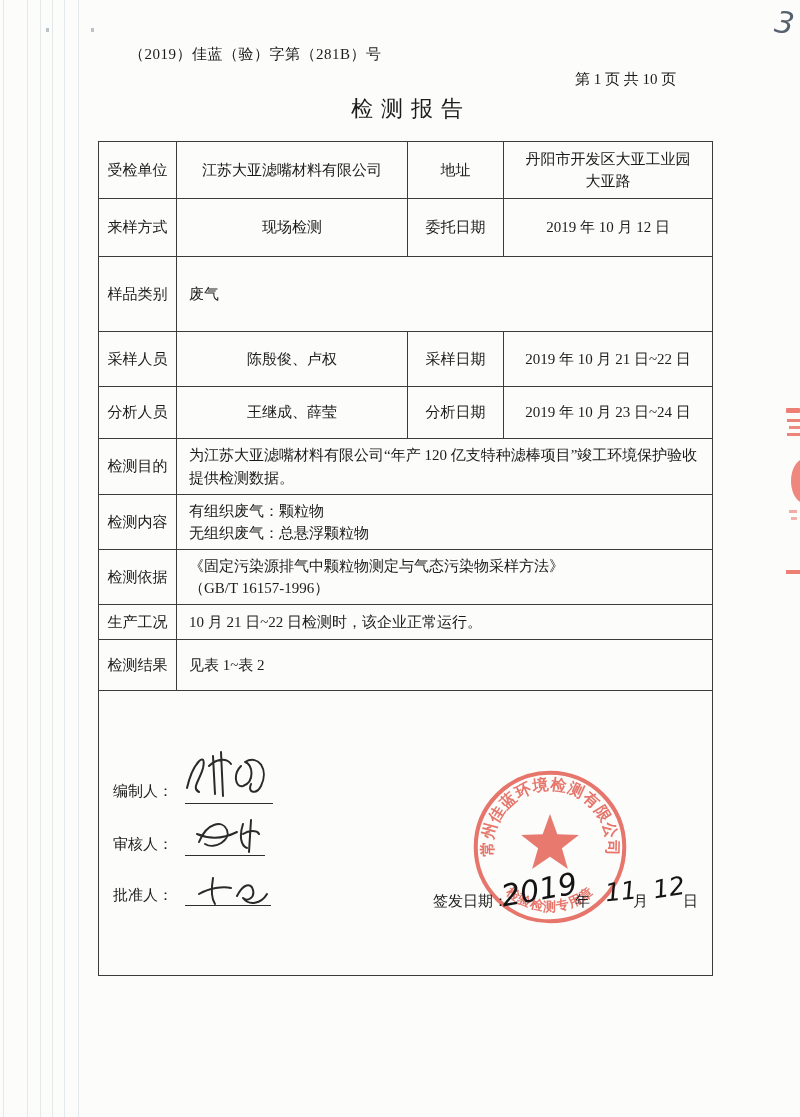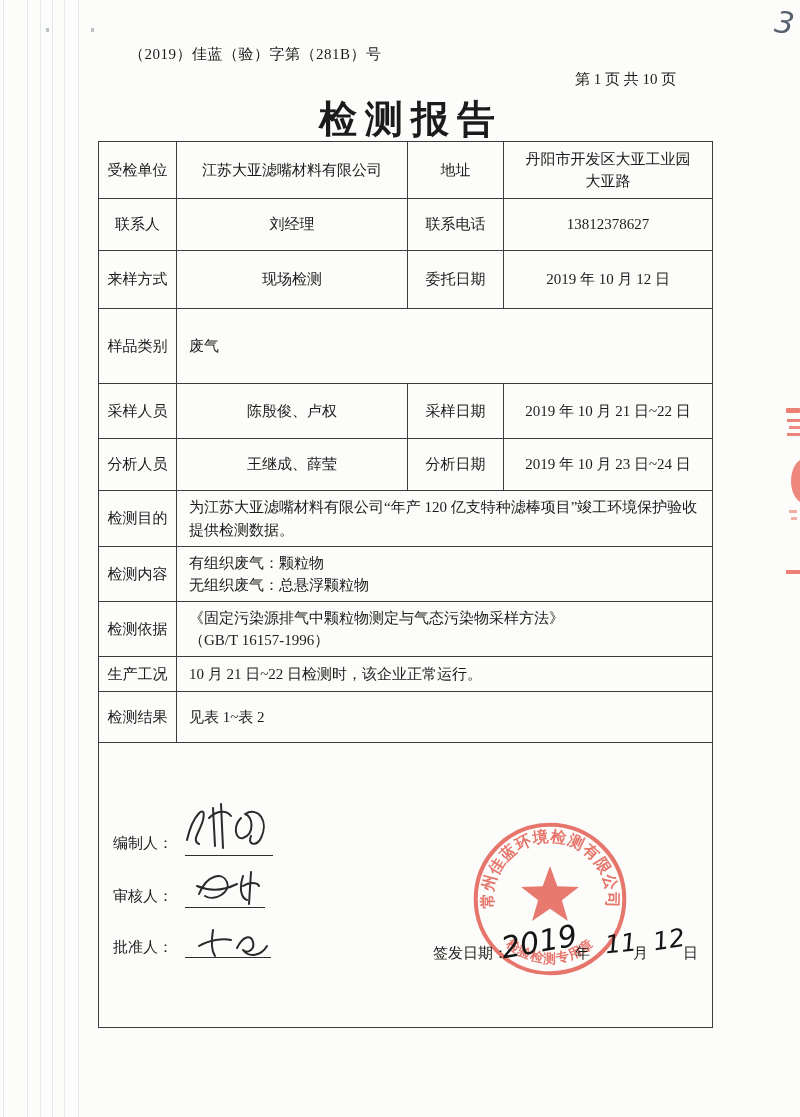--- a/index.html
+++ b/index.html
@@ -15,21 +15,21 @@
   .corner-mark{
     position:absolute;left:775px;top:8px;
     font-family:"DejaVu Sans",sans-serif;font-style:italic;
     font-size:30px;color:#57626e;transform:rotate(9deg);line-height:1;
   }
   
   .hdr-left{position:absolute;left:129px;top:45px;font-size:15px;letter-spacing:.5px;}
   .hdr-right{position:absolute;left:575px;top:45px;font-size:15px;margin-top:25px;}
   .title{
     position:absolute;left:0;right:0;top:94px;text-align:center;
-    font-size:38px;font-weight:700;letter-spacing:8px;text-indent:22px;
+    font-size:22px;font-weight:400;letter-spacing:8px;text-indent:22px;
   }
   
   table.info{
     position:absolute;left:98px;top:141px;width:614px;
     border-collapse:collapse;table-layout:fixed;font-size:15px;
   }
   table.info td{border:1px solid #3c3c3c;vertical-align:middle;line-height:1.5;}
   td.lbl{text-align:center;}
   td.vc{text-align:center;}
   td.vl{text-align:left;padding:0 12px;}
@@ -81,26 +81,20 @@
         <col style="width:96px">
         <col style="width:209px">
       </colgroup>
     <tbody>
         <tr style="height:57px">
       <td class="lbl">受检单位</td>
       <td class="vc">江苏大亚滤嘴材料有限公司</td>
       <td class="lbl">地址</td>
       <td class="addr">丹阳市开发区大亚工业园大亚路</td>
     </tr>
-    <tr style="height:52px">
-      <td class="lbl">联系人</td>
-      <td class="vc">刘经理</td>
-      <td class="lbl">联系电话</td>
-      <td class="vc">13812378627</td>
-    </tr>
     <tr style="height:58px">
       <td class="lbl">来样方式</td>
       <td class="vc">现场检测</td>
       <td class="lbl">委托日期</td>
       <td class="vc">2019 年 10 月 12 日</td>
     </tr>
     <tr style="height:75px">
       <td class="lbl">样品类别</td>
       <td class="vl" colspan="3">废气</td>
     </tr>

